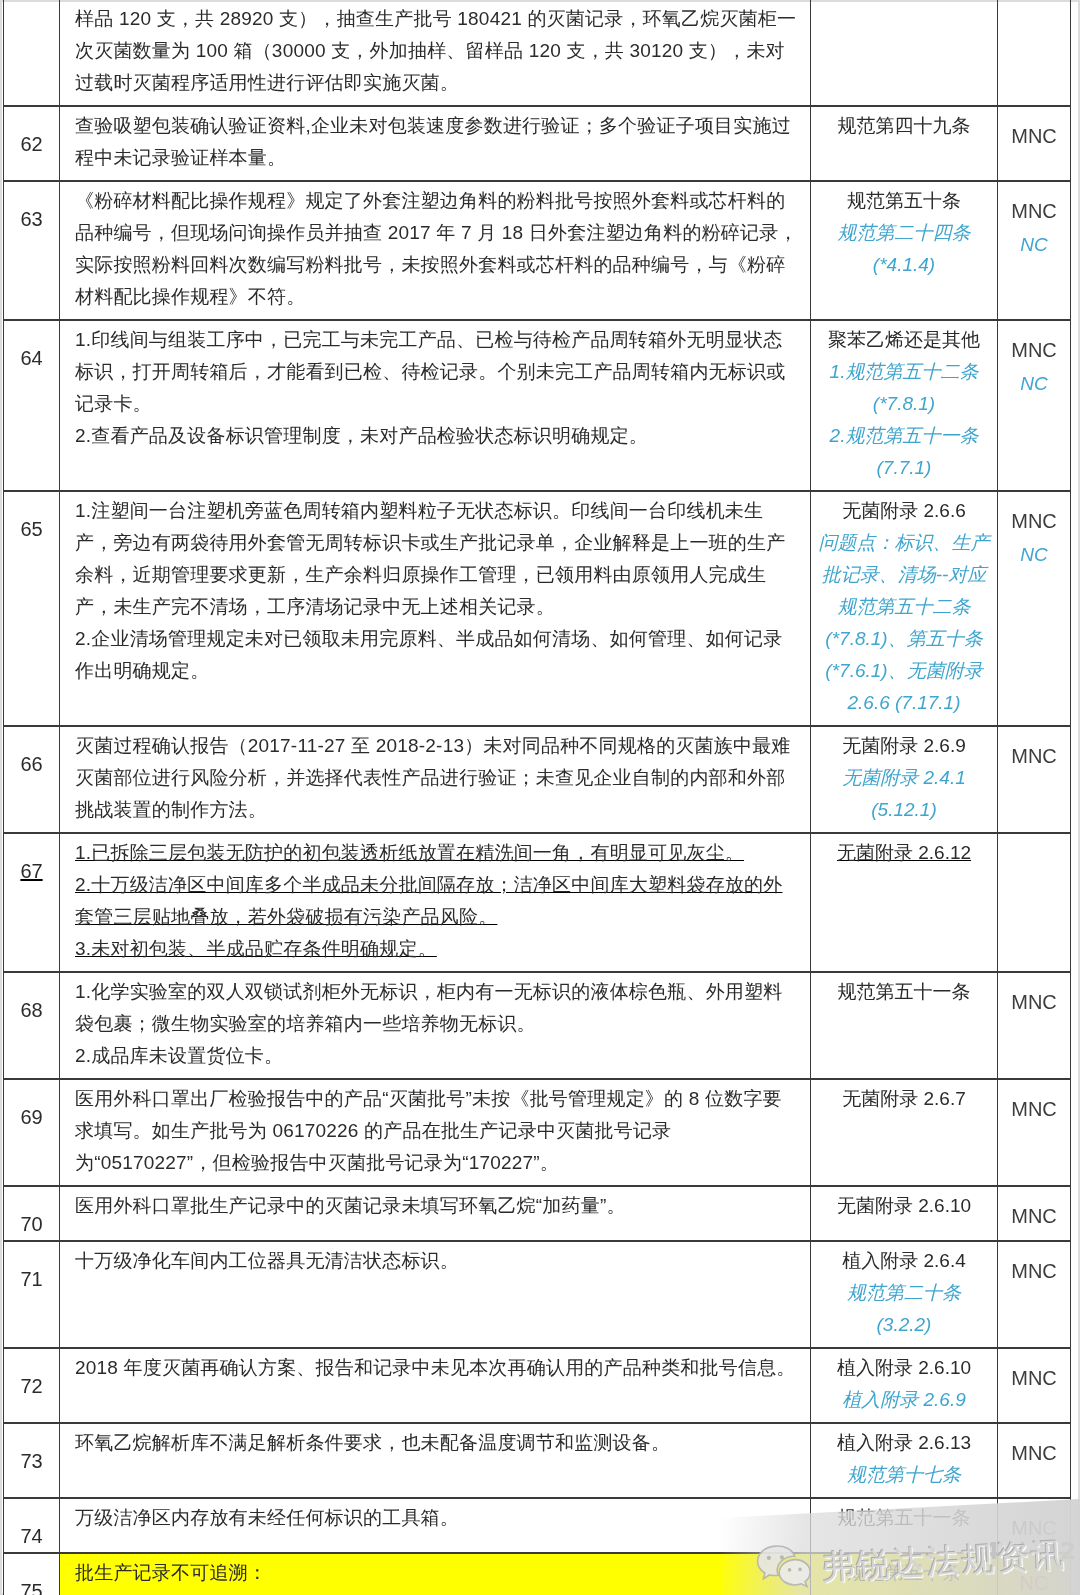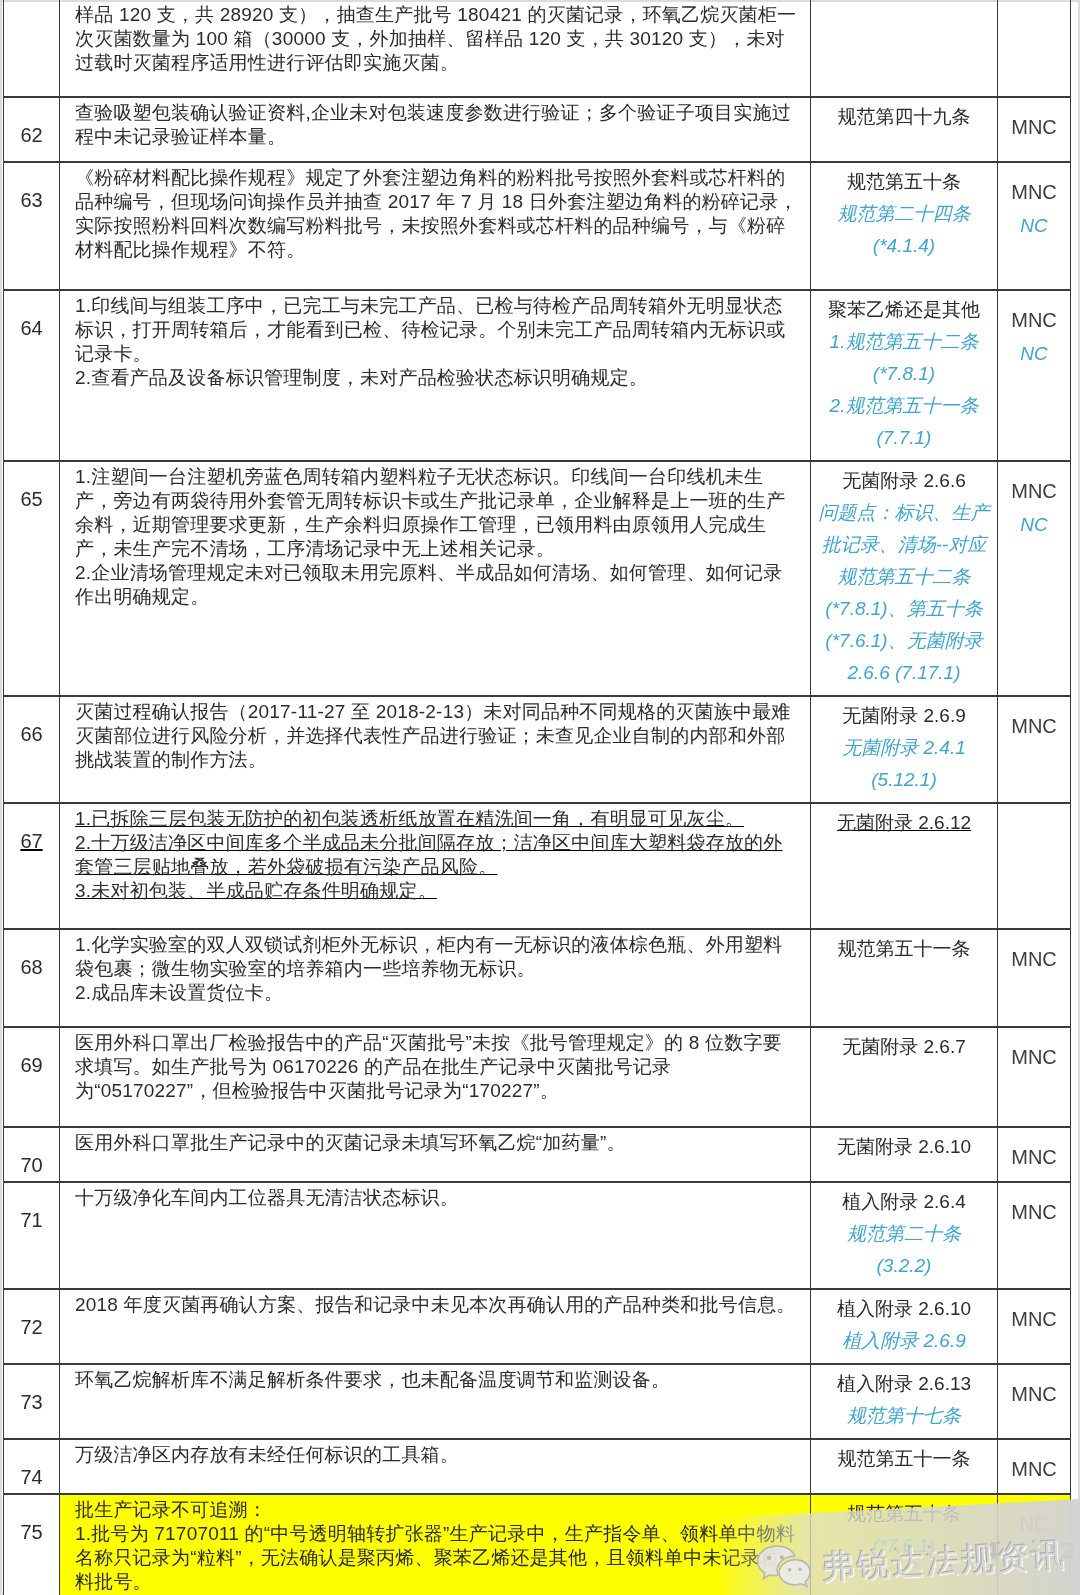--- a/index.html
+++ b/index.html
@@ -25,21 +25,21 @@
     border-left-width:1px;border-right-width:1px;
     vertical-align:top;overflow:hidden;
     box-sizing:border-box;
   }
   tr.first td{border-top:0;}
   td.num{
     text-align:center;font-size:20px;color:var(--text);
     padding-top:22px;line-height:30px;
   }
   td.desc{
-    padding:3px 12px 6px 15px;font-size:19px;line-height:24px;color:var(--text);
+    padding:3px 12px 6px 15px;font-size:19px;line-height:32px;color:var(--text);
     letter-spacing:0.2px;
   }
   td.desc .para{margin:0;}
   td.ref{
     text-align:center;padding:3px 6px 6px;font-size:19px;line-height:32px;color:var(--text);
   }
   .teal{color:var(--teal);font-style:italic;}
   td.cls{
     text-align:center;font-size:20px;line-height:34px;padding-top:12px;color:#3d3d3d;
   }

